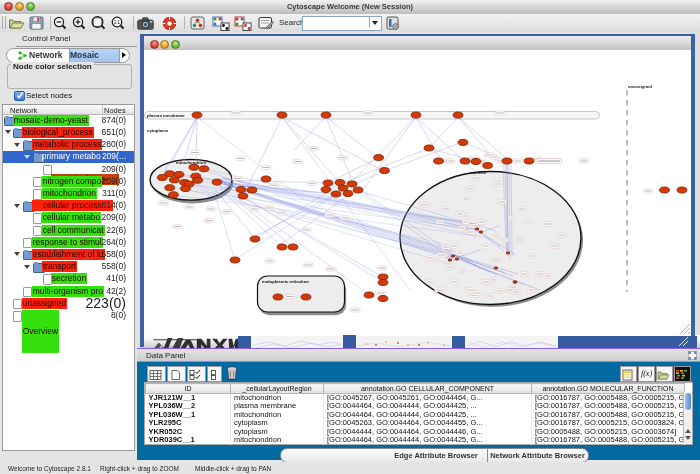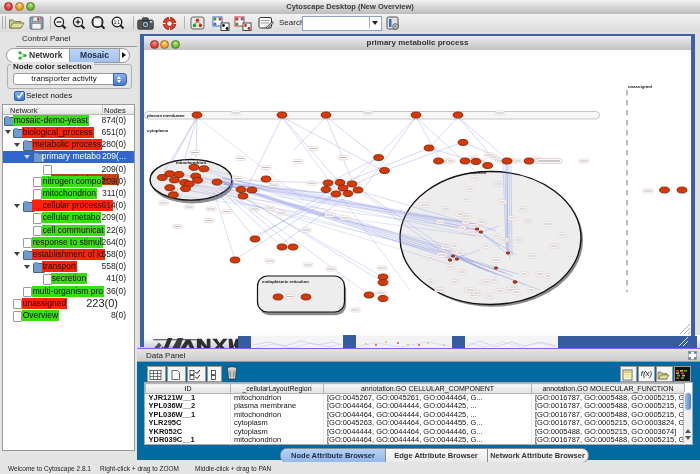--- a/index.html
+++ b/index.html
@@ -11,21 +11,21 @@
 table th{border:1px solid #b5b5b5;background:linear-gradient(#f8f8f8,#e0e0e0);font-weight:normal;font-size:7px;height:8.5px;padding:0;overflow:hidden;white-space:nowrap}
 table td{height:8.6px;max-height:8.6px;padding:0 0 0 3px;border-right:1px solid #e8e8e8;overflow:hidden;white-space:nowrap;font-size:7.5px;line-height:8.6px}
 table td.c1{font-weight:bold}
 </style></head>
 <body>
 
 <div class="abs" style="left:0;top:0;width:700px;height:13.5px;background:linear-gradient(#f3f3f3,#d8d8d8 45%,#bcbcbc);border-bottom:1px solid #6f6f6f">
  <div class="abs" style="left:4px;top:2px;width:7px;height:7px;border-radius:50%;background:radial-gradient(circle at 50% 30%,#ff9a91 0%,#e8473c 45%,#c03028 100%);border:0.5px solid #9a2f26"></div>
  <div class="abs" style="left:15.2px;top:2px;width:7px;height:7px;border-radius:50%;background:radial-gradient(circle at 50% 30%,#ffe2a0 0%,#f0a835 45%,#cf8b1f 100%);border:0.5px solid #9f7018"></div>
  <div class="abs" style="left:26.4px;top:2px;width:7px;height:7px;border-radius:50%;background:radial-gradient(circle at 50% 30%,#c6eda2 0%,#77c23d 45%,#5a9e28 100%);border:0.5px solid #4c7d1f"></div>
- <div class="abs" style="left:0;top:1.5px;width:700px;text-align:center;font-size:7.5px;font-weight:bold;color:#3a3a3a">Cytoscape Desktop (New Overview)</div>
+ <div class="abs" style="left:0;top:1.5px;width:700px;text-align:center;font-size:7.5px;font-weight:bold;color:#3a3a3a">Cytoscape Welcome (New Session)</div>
 </div>
 
 <div class="abs" style="left:0;top:14px;width:700px;height:17.5px;background:linear-gradient(#f2f2f2,#dcdcdc);border-bottom:1px solid #7e7e7e">
  <div class="abs" style="left:2px;top:2px;height:13px;border-left:1px solid #aaa;border-right:1px solid #aaa;width:1.5px"></div>
 
  <svg class="abs" style="left:8px;top:2px" width="17" height="14" viewBox="0 0 17 14">
    <path d="M1.5 12 L1.5 4 L5 4 L6.5 5.5 L13 5.5 L13 12 Z" fill="#c9c98f" stroke="#6b6b40" stroke-width="0.8"></path>
    <path d="M2 12 L5 7 L16 7 L13 12 Z" fill="#dede9e" stroke="#6b6b40" stroke-width="0.8"></path>
  </svg>
 
@@ -147,36 +147,29 @@
   </div>
 
   <div class="abs" style="left:6px;top:15.5px;width:122px;height:13.5px;background:#fff;border:1px solid #9a9a9a;border-radius:8px;overflow:hidden">
     <svg class="abs" style="left:11px;top:2.5px" width="9" height="9" viewBox="0 0 9 9">
       <circle cx="2" cy="1.8" r="1.6" fill="#2ab52a"></circle>
         <circle cx="2" cy="7.2" r="1.6" fill="#2ab52a"></circle>
         <circle cx="7" cy="4.5" r="1.6" fill="#2ab52a"></circle>
       <path d="M2 1.8 L7 4.5 L2 7.2" fill="none" stroke="#2ab52a" stroke-width="0.8"></path>
     </svg>
     <div class="abs" style="left:22px;top:1.5px;font-size:8.5px;font-weight:bold;color:#333">Network</div>
-    <div class="abs" style="left:62px;top:0;width:49px;height:13.5px;background:linear-gradient(#bcd5f6,#a0c2f0);border-left:1px solid #9a9a9a;border-right:1px solid #9a9a9a;text-align:center">
+    <div class="abs" style="left:62px;top:0;width:49px;height:13.5px;background:linear-gradient(#bcd5f6,#a0c2f0);border-left:1px solid #9a9a9a;border-right:1px solid #9a9a9a;">
       <span style="font-size:8.5px;font-weight:bold;color:#20304a;line-height:12.5px;display:inline-block;vertical-align:top">Mosaic</span>
     </div>
     <div class="abs" style="left:115px;top:3.5px;width:0;height:0;border-top:3.2px solid transparent;border-bottom:3.2px solid transparent;border-left:4.8px solid #111"></div>
   </div>
 
   <div class="abs" style="left:7px;top:32px;width:123px;height:23px;border:1px solid #b0b0b0;border-radius:3px"></div>
   <div class="abs" style="left:11px;top:29.5px;font-size:8px;font-weight:bold;color:#222;background:#e4e4e4;padding:0 2px">Node color selection</div>
 
-  <div class="abs" style="left:13px;top:40.5px;width:112px;height:10px;background:#fff;border:1px solid #9a9a9a;border-radius:3px">
-    <div class="abs" style="left:0;top:0;width:100px;text-align:center;font-size:8px;color:#111;line-height:10px">transporter activity</div>
-    <div class="abs" style="right:-0.5px;top:-0.5px;width:12px;height:11px;background:linear-gradient(#8cb5ee,#4377cf);border-radius:0 4px 4px 0;border:0.5px solid #3a62a8">
-      <div class="abs" style="left:3px;top:1.6px;width:0;height:0;border-left:2.6px solid transparent;border-right:2.6px solid transparent;border-bottom:3px solid #fff"></div>
-      <div class="abs" style="left:3px;top:5.8px;width:0;height:0;border-left:2.6px solid transparent;border-right:2.6px solid transparent;border-top:3px solid #fff"></div>
-    </div>
-  </div>
 
   <div class="abs" style="left:14px;top:58.5px;width:8.5px;height:8.5px;background:linear-gradient(#7fb2f2,#3c78d8);border:1px solid #2d5ca8;border-radius:2px">
     <svg class="abs" style="left:0.5px;top:-1px" width="8" height="9" viewBox="0 0 9 10">
         <path d="M1.5 5 L3.5 7.5 L7.5 1.5" fill="none" stroke="#fff" stroke-width="1.6"></path>
       </svg>
   </div>
   <div class="abs" style="left:26px;top:58.5px;font-size:8px;color:#111">Select nodes</div>
 
   <div class="abs" style="left:2px;top:72px;width:131px;height:345px;background:#fff;border:1px solid #9a9a9a;overflow:hidden">
     <div class="abs" style="left:0;top:0;width:131px;height:9px;background:linear-gradient(#fdfdfd,#e3e3e3);border-bottom:1px solid #b9b9b9">
@@ -229,26 +222,26 @@
         <div class="abs" style="right:8px;top:135.0px;font-size:8.5px;line-height:10.5px;color:#222">558(0)</div>
 <div class="abs" style="left:20.6px;top:150.6px;width:0;height:0;border-left:3.6px solid transparent;border-right:3.6px solid transparent;border-top:4.6px solid #404040"></div>
         <div class="abs folder" style="left:29.6px;top:149.0px"></div>
         <div class="abs" style="left:38.7px;top:147.2px;font-size:8.5px;line-height:11px;color:#200600;background:#ff2109;padding:0 1px;white-space:nowrap">transport</div>
         <div class="abs" style="right:8px;top:147.2px;font-size:8.5px;line-height:10.5px;color:#222">558(0)</div>
 <div class="abs doc" style="left:40px;top:160.4px"></div>
         <div class="abs" style="left:47.7px;top:159.4px;font-size:8.5px;line-height:11px;color:#200600;background:#35e10c;padding:0 1px;white-space:nowrap">secretion</div>
         <div class="abs" style="right:8px;top:159.4px;font-size:8.5px;line-height:10.5px;color:#222">41(0)</div>
 <div class="abs doc" style="left:19.7px;top:172.6px"></div>
         <div class="abs" style="left:28.7px;top:171.6px;font-size:8.5px;line-height:11px;color:#200600;background:#35e10c;padding:0 1px;white-space:nowrap">multi-organism pro</div>
-        <div class="abs" style="right:8px;top:171.6px;font-size:8.5px;line-height:10.5px;color:#222">36(0)</div>
+        <div class="abs" style="right:8px;top:171.6px;font-size:8.5px;line-height:10.5px;color:#222">42(2)</div>
 <div class="abs doc" style="left:9.7px;top:184.8px"></div>
         <div class="abs" style="left:18.7px;top:183.8px;font-size:8.5px;line-height:11px;color:#200600;background:#ff2109;padding:0 1px;white-space:nowrap">unassigned</div>
-        <div class="abs" style="right:16px;top:183.8px;font-size:11px;line-height:10.5px;color:#222">223(0)</div>
+        <div class="abs" style="right:8px;top:183.8px;font-size:14px;line-height:10.5px;color:#222">223(0)</div>
 <div class="abs doc" style="left:9.7px;top:197.0px"></div>
-        <div class="abs" style="left:18.7px;top:196.0px;font-size:8.5px;line-height:11px;color:#200600;background:#35e10c;padding:0 1px;white-space:nowrap">Overview</div>
+        <div class="abs" style="left:18.7px;top:196.0px;font-size:8.5px;line-height:11px;color:#200600;background:#35e10c;padding:16px 1px;white-space:nowrap">Overview</div>
         <div class="abs" style="right:8px;top:196.0px;font-size:8.5px;line-height:10.5px;color:#222">8(0)</div>
     </div>
   </div>
 </div>
 
 <div class="abs" style="left:137px;top:32px;width:563px;height:319.5px;background:#e0e0e0;overflow:hidden">
 
   <div class="abs" style="left:3px;top:303px;width:560px;height:16.5px;background:linear-gradient(#fbfbfb 20%,#b9b9b9)"></div>
   <svg class="abs" style="left:10px;top:305px" width="96" height="14.5" viewBox="0 0 96 16">
     <g fill="#2e2e2e">
@@ -304,21 +297,20 @@
       </svg>
   </div>
 
   <div class="abs" style="left:3px;top:1.5px;width:554.5px;height:2.5px;background:#3a62a5"></div>
   <div class="abs" style="left:3px;top:1.5px;width:4px;height:313.5px;background:#3a62a5"></div>
   <div class="abs" style="left:553.5px;top:1.5px;width:4px;height:303px;background:#3a62a5"></div>
   <div class="abs" style="left:7px;top:4px;width:546.5px;height:14px;background:linear-gradient(#ededed,#c2c2c2);border-bottom:1px solid #8a8a8a">
     <div class="abs" style="left:5.5px;top:3.5px;width:7px;height:7px;border-radius:50%;background:radial-gradient(circle at 50% 30%,#ff9a91,#e8473c 50%,#b52a20);border:0.5px solid #9a2f26"></div>
     <div class="abs" style="left:16px;top:3.5px;width:7px;height:7px;border-radius:50%;background:radial-gradient(circle at 50% 30%,#ffe2a0,#f0a835 50%,#cf8b1f);border:0.5px solid #9f7018"></div>
     <div class="abs" style="left:26.5px;top:3.5px;width:7px;height:7px;border-radius:50%;background:radial-gradient(circle at 50% 30%,#c6eda2,#77c23d 50%,#5a9e28);border:0.5px solid #4c7d1f"></div>
-    <div class="abs" style="left:0;top:2px;width:547px;text-align:center;font-size:8px;font-weight:bold;color:#333">primary metabolic process</div>
   </div>
   <div class="abs" style="left:7px;top:18px;width:546.5px;height:285px;background:#fff">
     <svg width="546.5" height="285" viewBox="0 0 546.5 285">
       <rect x="0.5" y="61.5" width="455" height="7.5" rx="3.7" fill="#f7f7f7" stroke="#b9b9b9" stroke-width="0.8"></rect>
 <ellipse cx="47" cy="131.3" rx="41" ry="20.3" fill="#1a1a1a" opacity="0.5" transform="translate(1.6,1.8)"></ellipse>
 <ellipse cx="47" cy="129.8" rx="41" ry="20.3" fill="#ededed" stroke="#111" stroke-width="1.4"></ellipse>
 <ellipse cx="346.5" cy="188" rx="90.5" ry="66.5" fill="#1a1a1a" opacity="0.5" transform="translate(2,2.2)"></ellipse>
 <ellipse cx="346.5" cy="188" rx="90.5" ry="66.5" fill="#ededed" stroke="#111" stroke-width="1.4"></ellipse>
 <rect x="113.5" y="227.5" width="87" height="36" rx="10" fill="#1a1a1a" opacity="0.5" transform="translate(1.6,1.8)"></rect>
 <rect x="113.5" y="226" width="87" height="36" rx="10" fill="#ededed" stroke="#111" stroke-width="1.2"></rect>
@@ -738,21 +730,21 @@
     </div>
     <div class="abs" style="left:483px;top:4.5px;width:15px;height:14px;border:1px solid #999;background:#f6f6f6">
       <svg width="13" height="12" viewBox="0 0 13 12">
           <rect x="2" y="1" width="9" height="10" fill="#fff" stroke="#444" stroke-width="0.8"></rect>
           <rect x="3.2" y="2.2" width="6.6" height="2" fill="#e8c840"></rect>
           <rect x="3.2" y="5" width="6.6" height="1.6" fill="#f0dc80"></rect>
           <rect x="3.2" y="7.4" width="6.6" height="1.6" fill="#f0dc80"></rect>
         </svg>
     </div>
     <div class="abs" style="left:501px;top:4.5px;width:15px;height:14px;border:1px solid #999;background:#f6f6f6">
-      <div style="font-size:8px;font-style:italic;font-family:Liberation Sans, sans-serif;color:#111;text-align:center;line-height:13px">f(x)</div>
+      <div style="font-size:8px;font-style:italic;font-family:Liberation Serif, serif;color:#111;text-align:center;line-height:13px">f(x)</div>
     </div>
     <div class="abs" style="left:519px;top:4.5px;width:15px;height:14px;border:1px solid #999;background:#f6f6f6">
       <svg width="13" height="12" viewBox="0 0 13 12">
           <path d="M1 10 L1 3 L4 3 L5 4.5 L10 4.5 L10 10 Z" fill="#c9c98f" stroke="#6b6b40" stroke-width="0.7"></path>
           <path d="M1.5 10 L4 6 L12 6 L9.5 10 Z" fill="#dede9e" stroke="#6b6b40" stroke-width="0.7"></path>
         </svg>
     </div>
     <div class="abs" style="left:537px;top:4.5px;width:15px;height:14px;border:1px solid #999;background:#111">
       <svg width="13" height="12" viewBox="0 0 13 12">
           <g>
@@ -827,21 +819,20 @@
     </table>
 
     <div class="abs" style="right:0;top:8.5px;width:8px;height:51px;background:#f0f0f0;border-left:1px solid #bbb">
       <div class="abs" style="left:0.5px;top:1px;width:6px;height:17px;border-radius:3px;background:linear-gradient(90deg,#9ec0ea,#5588cc)"></div>
       <div class="abs" style="left:1px;bottom:10px;width:0;height:0;border-left:3px solid transparent;border-right:3px solid transparent;border-bottom:4px solid #555"></div>
       <div class="abs" style="left:1px;bottom:3px;width:0;height:0;border-left:3px solid transparent;border-right:3px solid transparent;border-top:4px solid #555"></div>
     </div>
   </div>
 
   <div class="abs" style="left:143px;top:99px;width:307px;height:13px;border:1px solid #8a8a8a;border-radius:7px;background:linear-gradient(#fdfdfd,#e8e8e8);overflow:hidden">
-    <div class="abs" style="left:0;top:0;width:104px;height:13px;background:linear-gradient(#b7d0f4,#93b9ee);border-right:1px solid #8a8a8a;text-align:center;font-size:7.5px;font-weight:bold;color:#1c2c44;line-height:13px">Node Attribute Browser</div>
     <div class="abs" style="left:104px;top:0;width:102px;height:13px;border-right:1px solid #8a8a8a;text-align:center;font-size:7.5px;font-weight:bold;color:#333;line-height:13px">Edge Attribute Browser</div>
     <div class="abs" style="left:206px;top:0;width:101px;height:13px;text-align:center;font-size:7.5px;font-weight:bold;color:#333;line-height:13px">Network Attribute Browser</div>
   </div>
 </div>
 
 <div class="abs" style="left:0;top:462px;width:700px;height:12px;background:#e4e4e4">
   <div class="abs" style="left:8px;top:2.5px;font-size:6.5px;color:#222">Welcome to Cytoscape 2.8.1</div>
   <div class="abs" style="left:100px;top:2.5px;font-size:6.5px;color:#222">Right-click + drag to ZOOM</div>
   <div class="abs" style="left:195px;top:2.5px;font-size:6.5px;color:#222">Middle-click + drag to PAN</div>
 </div>

